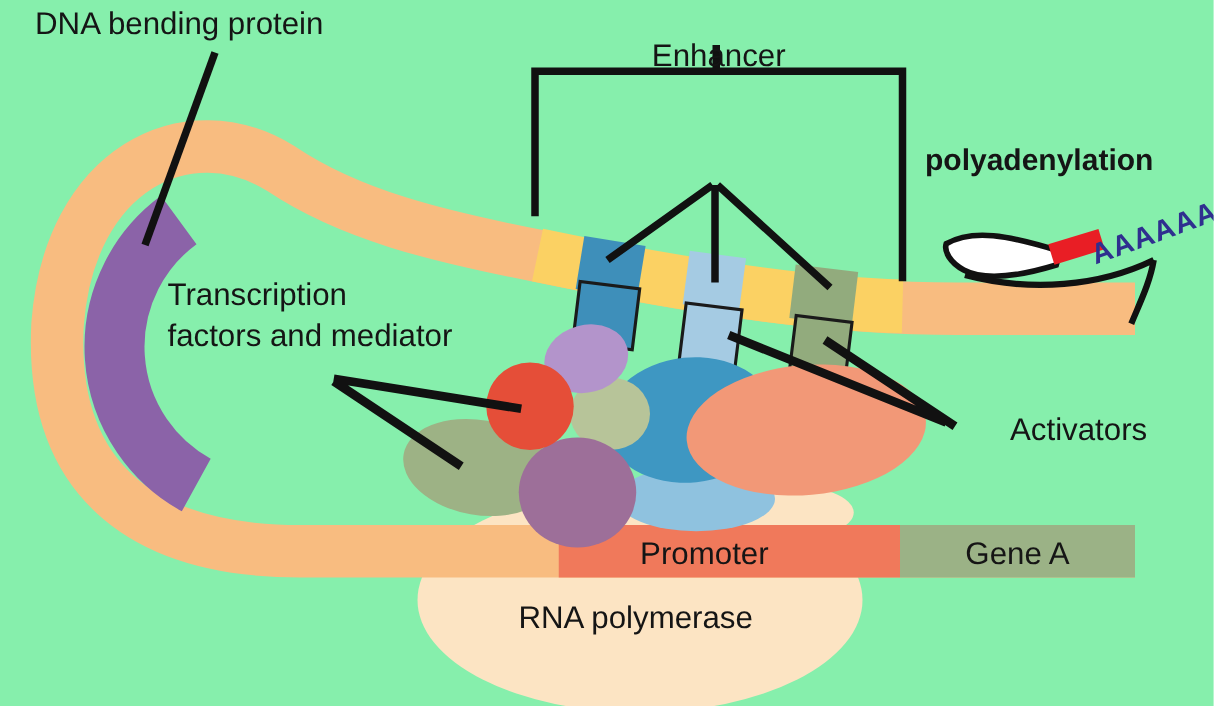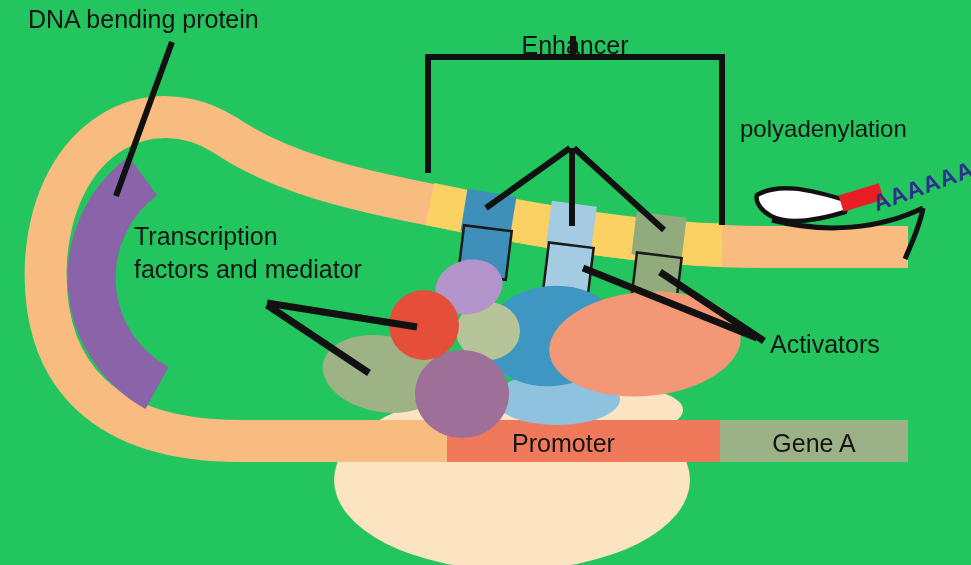--- a/index.html
+++ b/index.html
@@ -1,28 +1,28 @@
 <!DOCTYPE html>
 <html><head>
 <meta charset="utf-8">
 <style>
   html,body{margin:0;padding:0;background:#fff;}
   .stage{
-    position:relative;width:971px;height:565px;background:#22c55e;
+    position:relative;width:971px;height:565px;background:#86efac;
     overflow:hidden;font-family:"Liberation Sans", sans-serif;color:#111;
   }
   .stage svg{position:absolute;left:0;top:0;}
   .lbl{position:absolute;font-size:25px;line-height:1.3;color:#151515;white-space:nowrap;}
   .lbl .ln{display:block;line-height:33px;}
   .lbl-enhancer{left:428px;top:5px;width:294px;text-align:center;margin-top:24px;}
   .lbl-dnabend{left:28px;top:3px;}
   .lbl-distal{left:482px;top:74px;}
-  .lbl-polya{left:740px;top:113px;font-size:24px;font-weight:normal;}
+  .lbl-polya{left:740px;top:113px;font-size:24px;font-weight:bold;}
   .lbl-tf{left:134px;top:220px;}
-  .lbl-activators{left:770px;top:328px;}
+  .lbl-activators{left:808px;top:328px;}
   .lbl-promoter{left:447px;top:427px;width:233px;text-align:center;}
   .lbl-genea{left:720px;top:427px;width:188px;text-align:center;}
   .lbl-rnapol{left:337px;top:478px;width:343px;text-align:center;}
   .lbl-polyatail{
     left:874px;top:190px;font-size:23px;font-weight:bold;color:#2f2f8f;
     letter-spacing:1px;transform:rotate(-20deg);transform-origin:0 50%;
   }
 </style>
 </head>
 <body>
@@ -89,16 +89,17 @@
     <span class="ln">Transcription</span>
     <span class="ln">factors and mediator</span>
   </div>
 
   <div class="lbl lbl-activators">Activators</div>
 
   <div class="lbl lbl-promoter">Promoter</div>
 
   <div class="lbl lbl-genea">Gene A</div>
 
+  <div class="lbl lbl-rnapol">RNA polymerase</div>
 
   <div class="lbl lbl-polyatail">AAAAAAA</div>
 
 </div>
 
 </body></html>

